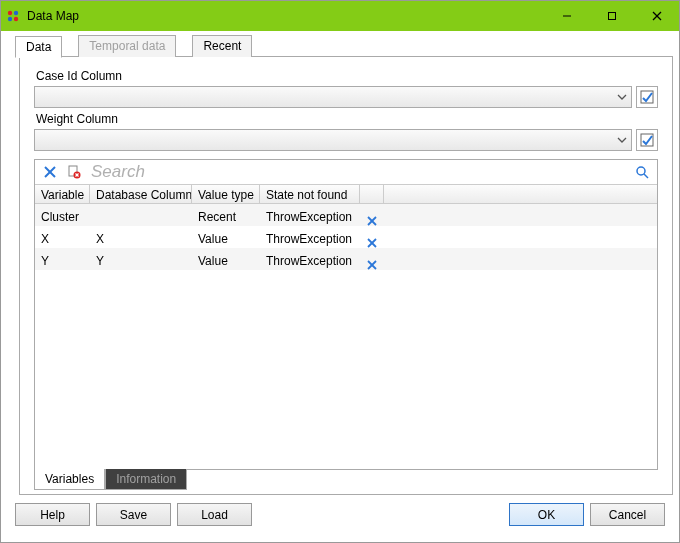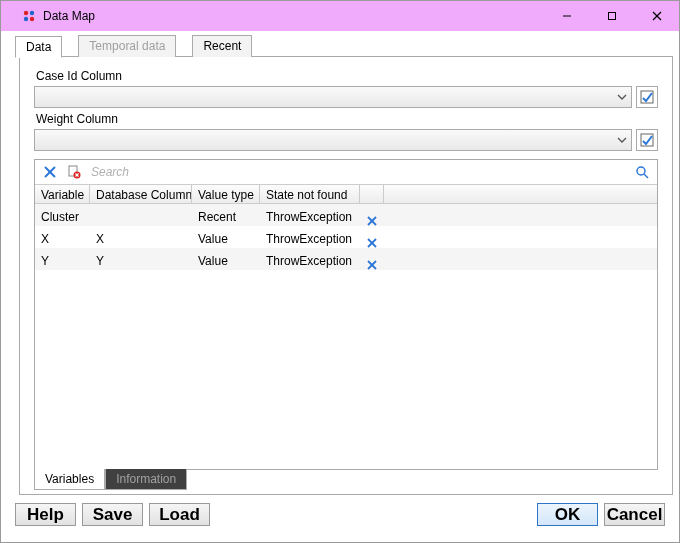--- a/index.html
+++ b/index.html
@@ -1,57 +1,57 @@
 <!DOCTYPE html>
 <html><head>
 <meta charset="utf-8">
 <style>
   * { box-sizing: border-box; }
   html, body { margin: 0; padding: 0; font-family: "Segoe UI", Tahoma, sans-serif; font-size: 12px; color: #000; }
   .window { width: 680px; height: 543px; background: #fff; border: 1px solid #999; position: relative; display: flex; flex-direction: column; }
-  .titlebar { height: 30px; display: flex; align-items: center; padding: 0 0 0 20px; background: #f0abfc; }
+  .titlebar { height: 30px; display: flex; align-items: center; padding: 0 0 0 4px; background: #84cc16; }
   .titlebar .app-icon { width: 16px; height: 16px; margin-right: 6px; }
   .titlebar .title { flex: 1; font-size: 12px; color: #000; }
   .win-controls { display: flex; }
   .win-btn { width: 45px; height: 30px; display: flex; align-items: center; justify-content: center; }
   .client { flex: 1; display: flex; flex-direction: column; padding: 4px 6px 6px 6px; }
   .tabs-top { display: flex; margin-left: 8px; height: 22px; position: relative; z-index: 2; gap: 16px; }
   .tab { padding: 3px 10px; border: 1px solid #aaa; border-bottom: none; background: #f3f3f3; margin-right: 0px; font-size: 12px; cursor: default; }
   .tab.active { background: #fff; position: relative; top: 1px; border-bottom: 1px solid #fff; }
   .tab.disabled { color: #a0a0a0; }
   .tab-page { flex: 1; border: 1px solid #aaa; margin-top: -1px; padding: 8px 14px 4px 14px; display: flex; flex-direction: column; margin-left: 12px; }
   .field-label { font-size: 12px; margin: 4px 2px 3px 2px; }
   .combo-row { display: flex; align-items: stretch; gap: 4px; }
   .combo { flex: 1; height: 22px; background: linear-gradient(#fafafa,#e8e8e8); border: 1px solid #aaa; display: flex; align-items: center; justify-content: flex-end; padding: 0 4px; }
   .combo svg { width: 10px; height: 10px; }
   .check-icon-btn { width: 22px; height: 22px; border: 1px solid #aaa; background: #fff; display: flex; align-items: center; justify-content: center; }
   .grid-frame { flex: 1; margin-top: 8px; border: 1px solid #aaa; display: flex; flex-direction: column; }
   .grid-toolbar { height: 24px; display: flex; align-items: center; padding: 0 6px; gap: 6px; }
   .toolbar-btn { width: 18px; height: 18px; display: flex; align-items: center; justify-content: center; }
-  .search-box { flex: 1; border: none; outline: none; font-size: 12px; color: #ef4444; background: transparent; }
+  .search-box { flex: 1; border: none; outline: none; font-size: 17px; color: #ef4444; background: transparent; }
   .search-box::placeholder { color: #b0b0b0; font-style: italic; }
   .search-icon { width: 18px; height: 18px; display: flex; align-items: center; justify-content: center; }
   .grid-header { display: flex; height: 20px; background: linear-gradient(#fcfcfc,#ececec); border-top: 1px solid #ccc; border-bottom: 1px solid #ccc; }
   .gh { border-right: 1px solid #ccc; padding: 3px 6px; font-size: 12px; white-space: nowrap; overflow: hidden; }
   .col-var { width: 55px; }
   .col-db  { width: 102px; }
   .col-vt  { width: 68px; }
   .col-snf { width: 100px; }
   .col-x   { width: 24px; }
   .grid-body { flex: 1; overflow: auto; background: #fff; }
   .grid-row { display: flex; height: 22px; align-items: flex-end; }
   .grid-row.alt { background: #f5f5f5; }
   .gc { padding: 2px 6px; font-size: 12px; overflow: hidden; white-space: nowrap; }
   .row-x { width: 24px; display: flex; align-items: center; justify-content: center; }
   .tabs-bottom { display: flex; margin-top: -1px; }
   .tab-b { padding: 3px 10px; border: 1px solid #aaa; border-top: none; background: #404040; font-size: 12px; }
   .tab-b.active { background: #fff; }
   .tab-b.disabled { color: #a0a0a0; }
   .button-bar { display: flex; gap: 6px; padding: 8px 8px 10px 8px; }
-  .btn { width: 61px; height: 23px; border: 1px solid #999; background: linear-gradient(#f5f5f5,#e2e2e2); font-size: 17px; display: flex; align-items: center; justify-content: center; cursor: default; font-weight: bold; }
+  .btn { width: 75px; height: 23px; border: 1px solid #999; background: linear-gradient(#f5f5f5,#e2e2e2); font-size: 12px; display: flex; align-items: center; justify-content: center; cursor: default; }
   .btn.default { border: 1px solid #2e74c7; background: linear-gradient(#ecf4fc,#d4e7fa); }
   .spacer { flex: 1; }
 </style>
 </head>
 <body>
 
 <div class="window">
 
   <div class="titlebar">
     <span class="app-icon">

